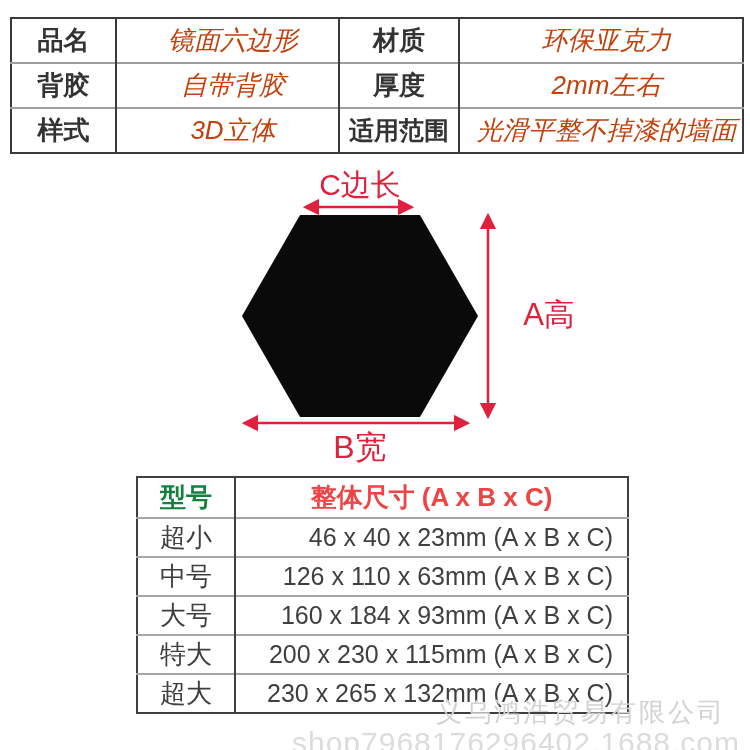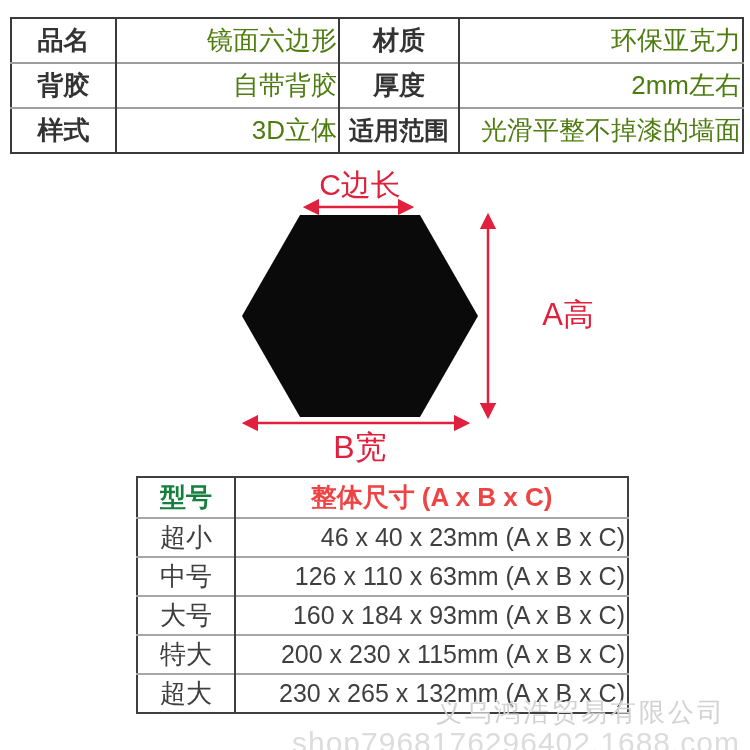--- a/index.html
+++ b/index.html
@@ -9,44 +9,44 @@
   
   .spec-table{position:absolute;left:10px;top:17px;width:732px;
               border-collapse:collapse;table-layout:fixed;
               border:2px solid #3a3a3a;}
   .spec-table td{height:45px;box-sizing:border-box;vertical-align:middle;
                  border-left:2px solid #3a3a3a;border-top:2px solid #9e9e9e;
                  white-space:nowrap;overflow:hidden;}
   .spec-table tr:first-child td{border-top:none;}
   .spec-table td:first-child{border-left:none;}
   .spec-label{text-align:center;font-weight:700;font-size:26px;color:#333333;}
-  .spec-value{text-align:right;padding-left:12px;font-size:26px;color:#4d7c0f;font-weight:400;}
+  .spec-value{text-align:center;padding-left:12px;font-size:26px;color:#c2410c;font-weight:400;font-style:italic;}
   .spec-label.wide{font-size:25px;letter-spacing:0;}
 
   
   .diagram-svg{position:absolute;left:0;top:160px;width:750px;height:330px;}
   .dim-label{position:absolute;color:#e0203c;font-weight:500;line-height:1;}
   .dim-label-c{left:295px;top:170px;width:130px;text-align:center;font-size:30px;}
-  .dim-label-a{left:504px;top:299px;width:90px;text-align:right;font-size:31px;}
+  .dim-label-a{left:504px;top:299px;width:90px;text-align:center;font-size:31px;}
   .dim-label-b{left:290px;top:431px;width:140px;text-align:center;font-size:32px;}
 
   
   .size-table{position:absolute;left:136px;top:476px;width:491px;
               border-collapse:collapse;table-layout:fixed;
               border:2px solid #3f3f3f;}
   .size-table td{box-sizing:border-box;vertical-align:middle;
                  border-top:2px solid #a6a6a6;white-space:nowrap;overflow:hidden;}
   .size-table tr:first-child td{border-top:none;}
   .size-table td:first-child{border-right:2px solid #3f3f3f;}
   .size-table tr.hdr td{height:41px;}
   .size-table tr.row td{height:37px;}
   .size-hdr-model{text-align:center;font-weight:700;font-size:26px;color:#15803d;}
   .size-hdr-dims{text-align:center;font-weight:700;font-size:26px;color:#ef4444;}
   .size-model{text-align:center;font-size:26px;color:#3f3f3f;}
-  .size-dims{text-align:right;padding-right:2px;font-size:25px;color:#3f3f3f;}
+  .size-dims{text-align:right;padding-right:14px;font-size:25px;color:#3f3f3f;}
 
   
   .wm{position:absolute;pointer-events:none;z-index:6;white-space:nowrap;}
   .wm-company{left:436px;top:695px;font-size:26px;letter-spacing:3px;color:#d2d2d2;}
   .wm-url{left:292px;top:726px;font-size:30px;letter-spacing:1px;color:#dcdcdc;}
 </style>
 </head>
 <body>
 
 <div class="page">

